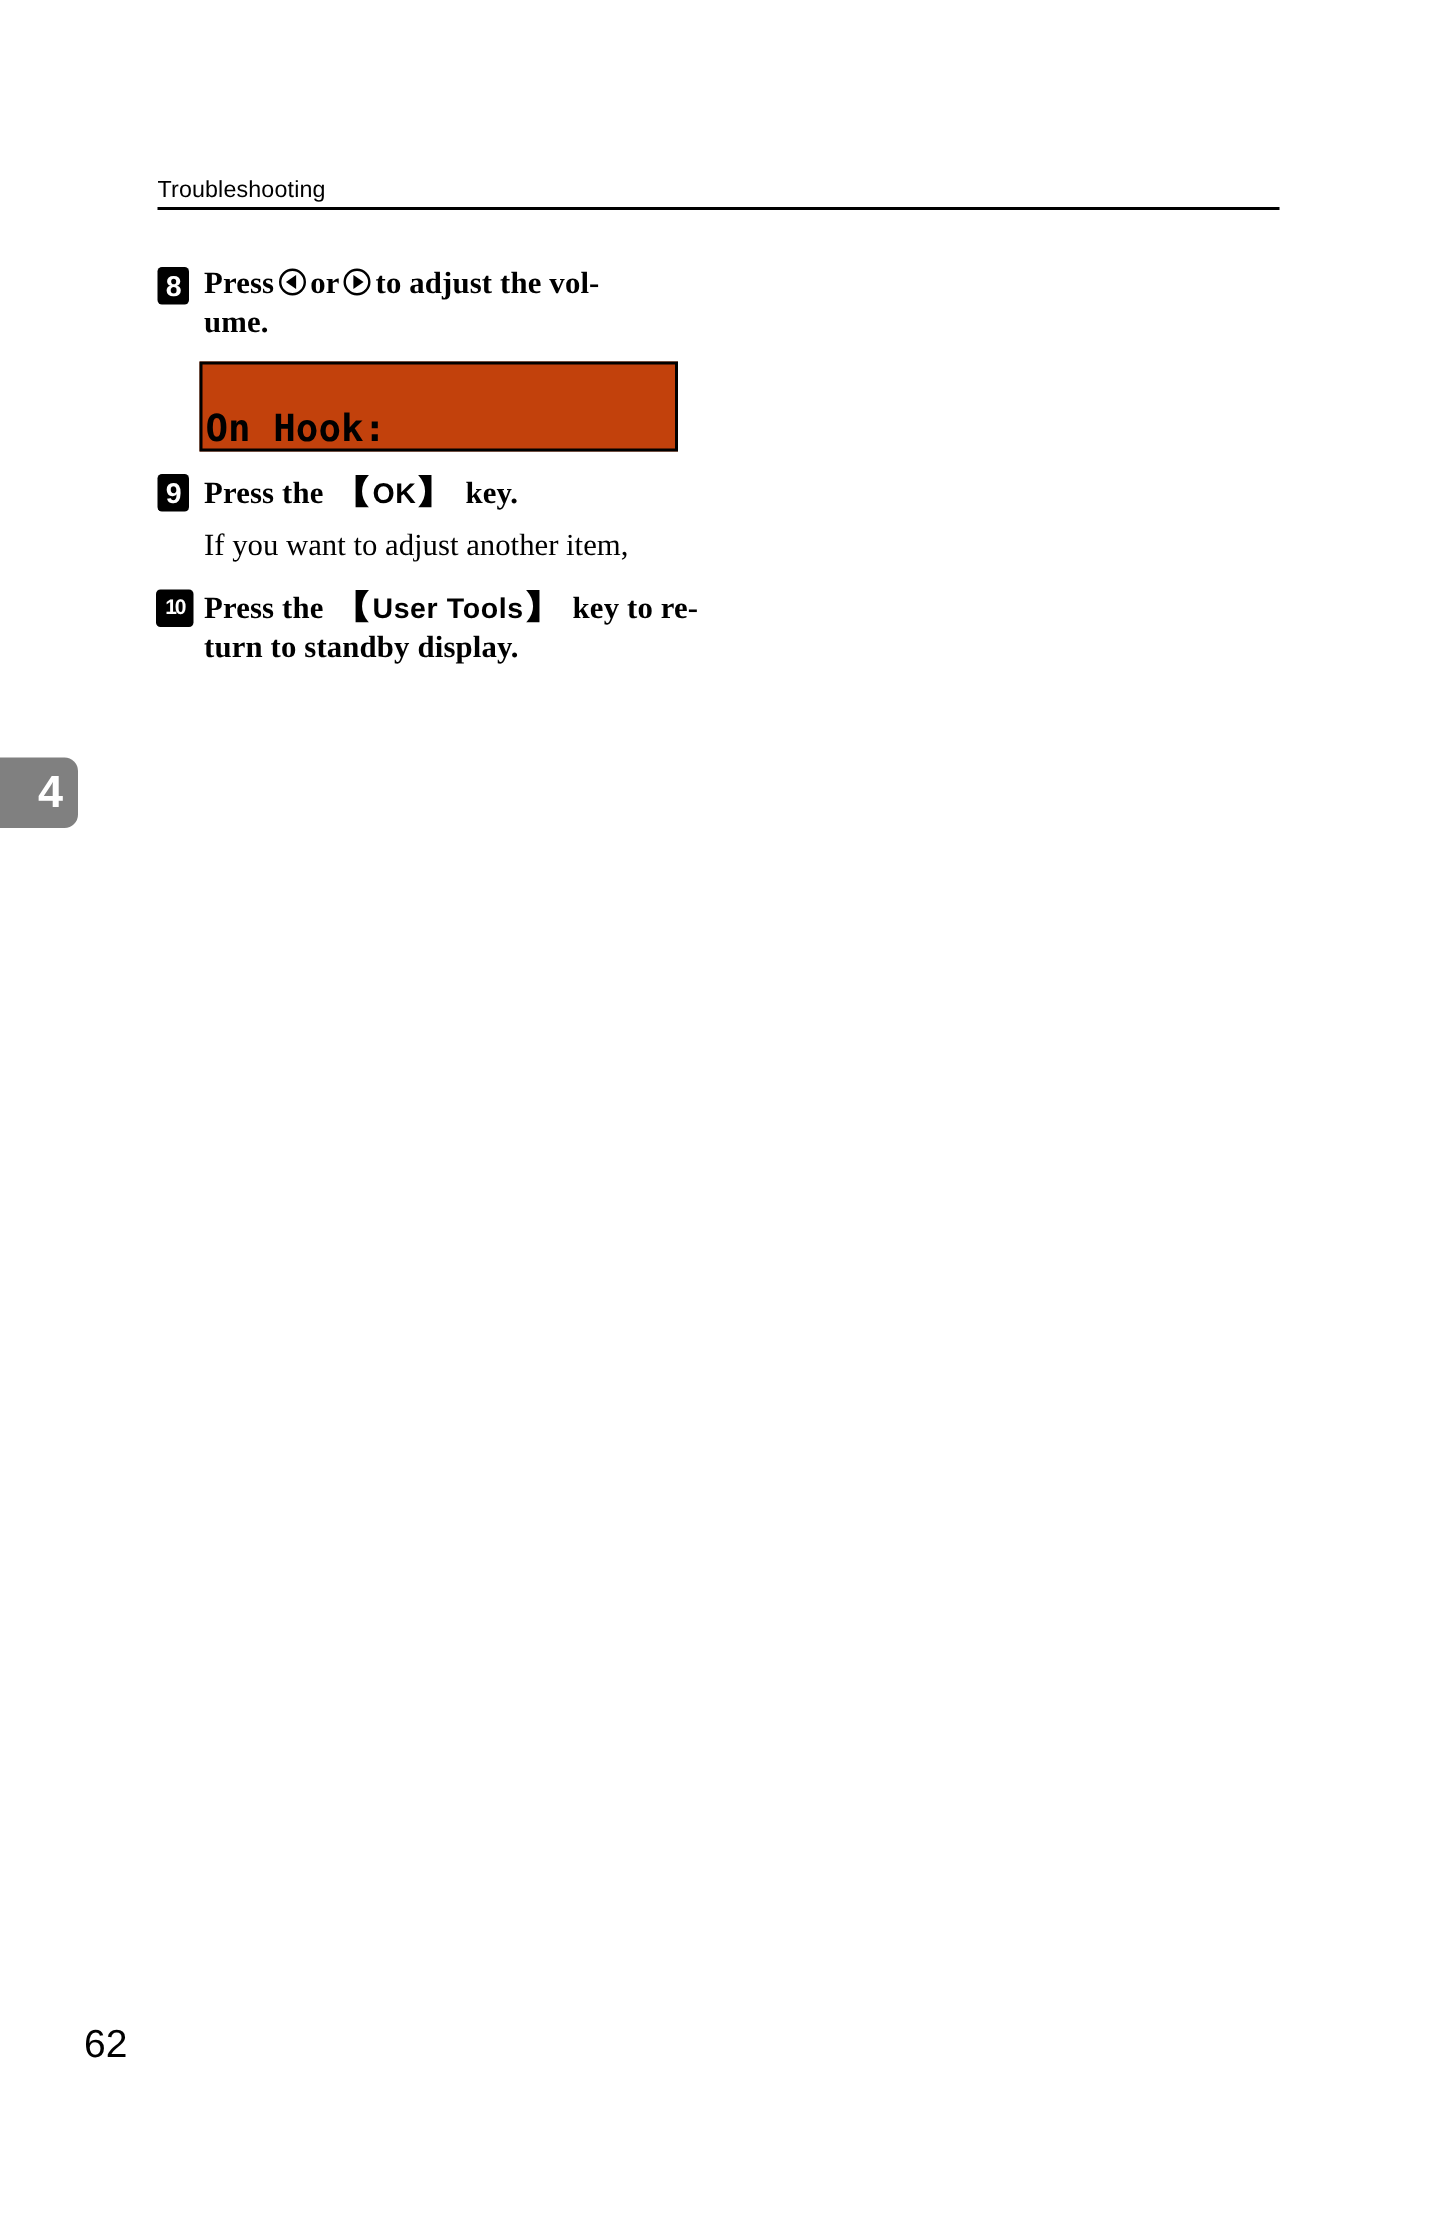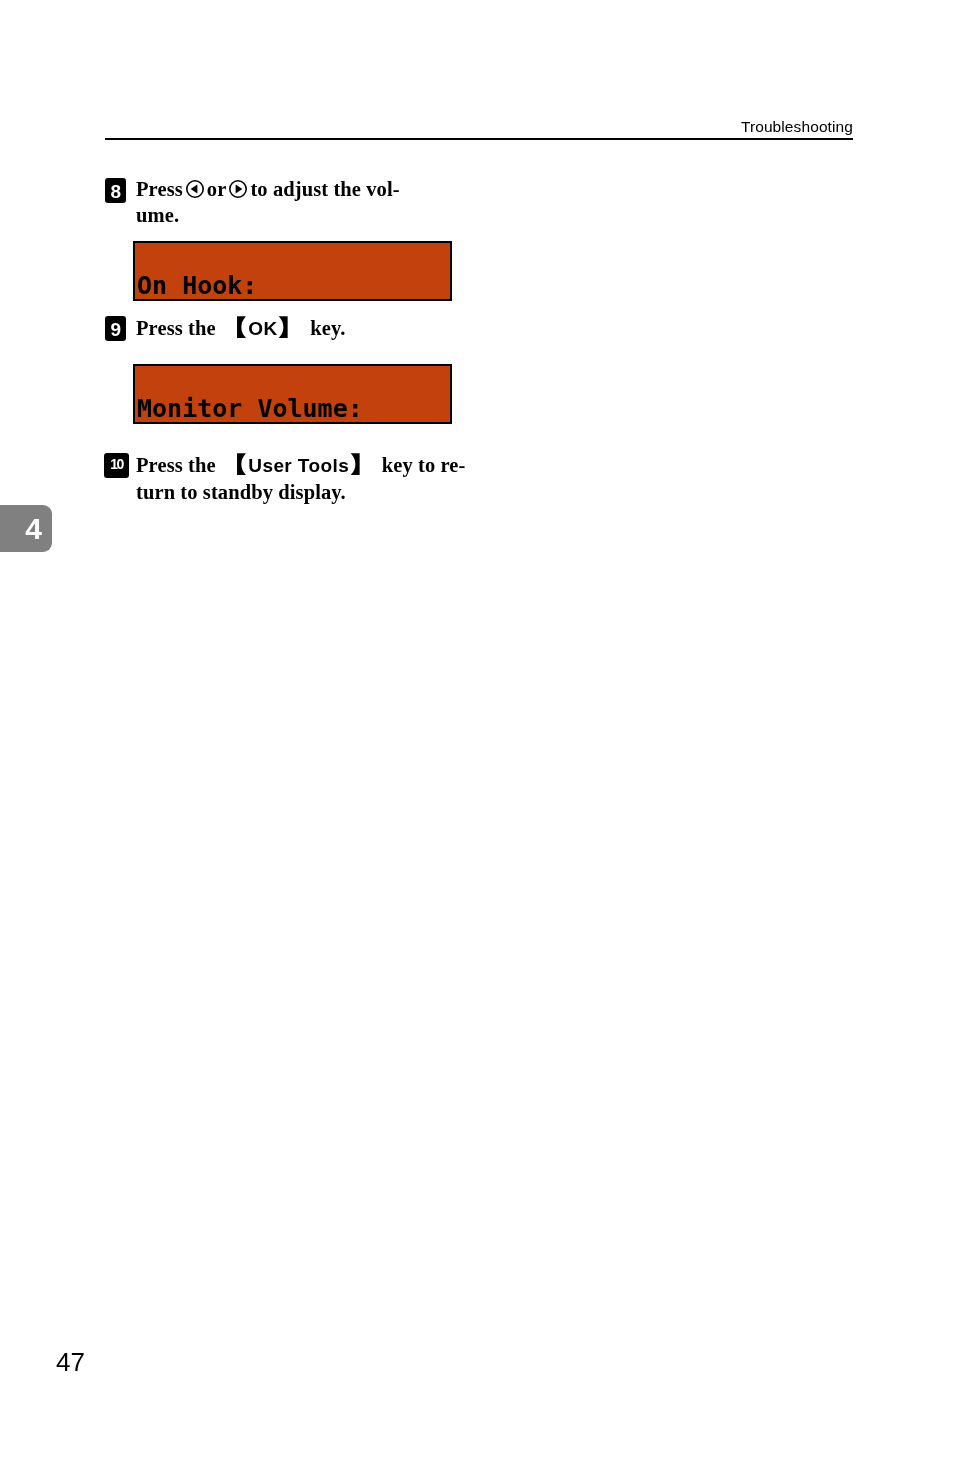--- a/index.html
+++ b/index.html
@@ -23,21 +23,20 @@
     top: 118px;
     width: 748px;
   }
   #running-header .hdr-text {
     font-family: "Liberation Sans", sans-serif;
     font-size: 15.5px;
     letter-spacing: 0.1px;
     color: #000;
     line-height: 1.1;
     padding-bottom: 3px;
-    text-align: right;
   }
   #running-header .hdr-rule {
     border-bottom: 2px solid #000;
     width: 748px;
   }
 
   
   #chapter-tab {
     position: absolute;
     left: -18px;
@@ -303,40 +302,32 @@
     <span class="badge badge-step">9</span>
     <div class="step-text lastline">
       <span>Press the</span>
       <span class="keycap"><span class="brk">【</span><span>OK</span><span class="brk">】</span></span>
       <span>key.</span>
     </div>
   </div>
 
   <div class="gap-a"></div>
 
-  <div class="lcd">
-    <div class="lcd-row r1">
-      <span class="lcd-left">Monitor Volume:</span>
-    </div>
-    <div class="lcd-row r2">
-      <span class="lcd-left">1.On Hook</span>
-      
-    </div>
-  </div>
 
   <div class="body-text">
+    <div>If you want to adjust another item,</div>
   </div>
 
   <div class="gap-b"></div>
 
   <div class="step">
     <span class="badge badge-step wide">10</span>
     <div class="step-text">
       <span>Press  the</span>
       <span class="keycap"><span class="brk">【</span><span>User Tools</span><span class="brk">】</span></span>
       <span>key  to  re-</span>
       <div class="lastline">turn to standby display.</div>
     </div>
   </div>
 
 </div>
 
-<div id="page-number">47</div>
+<div id="page-number">62</div>
 
 </body></html>

